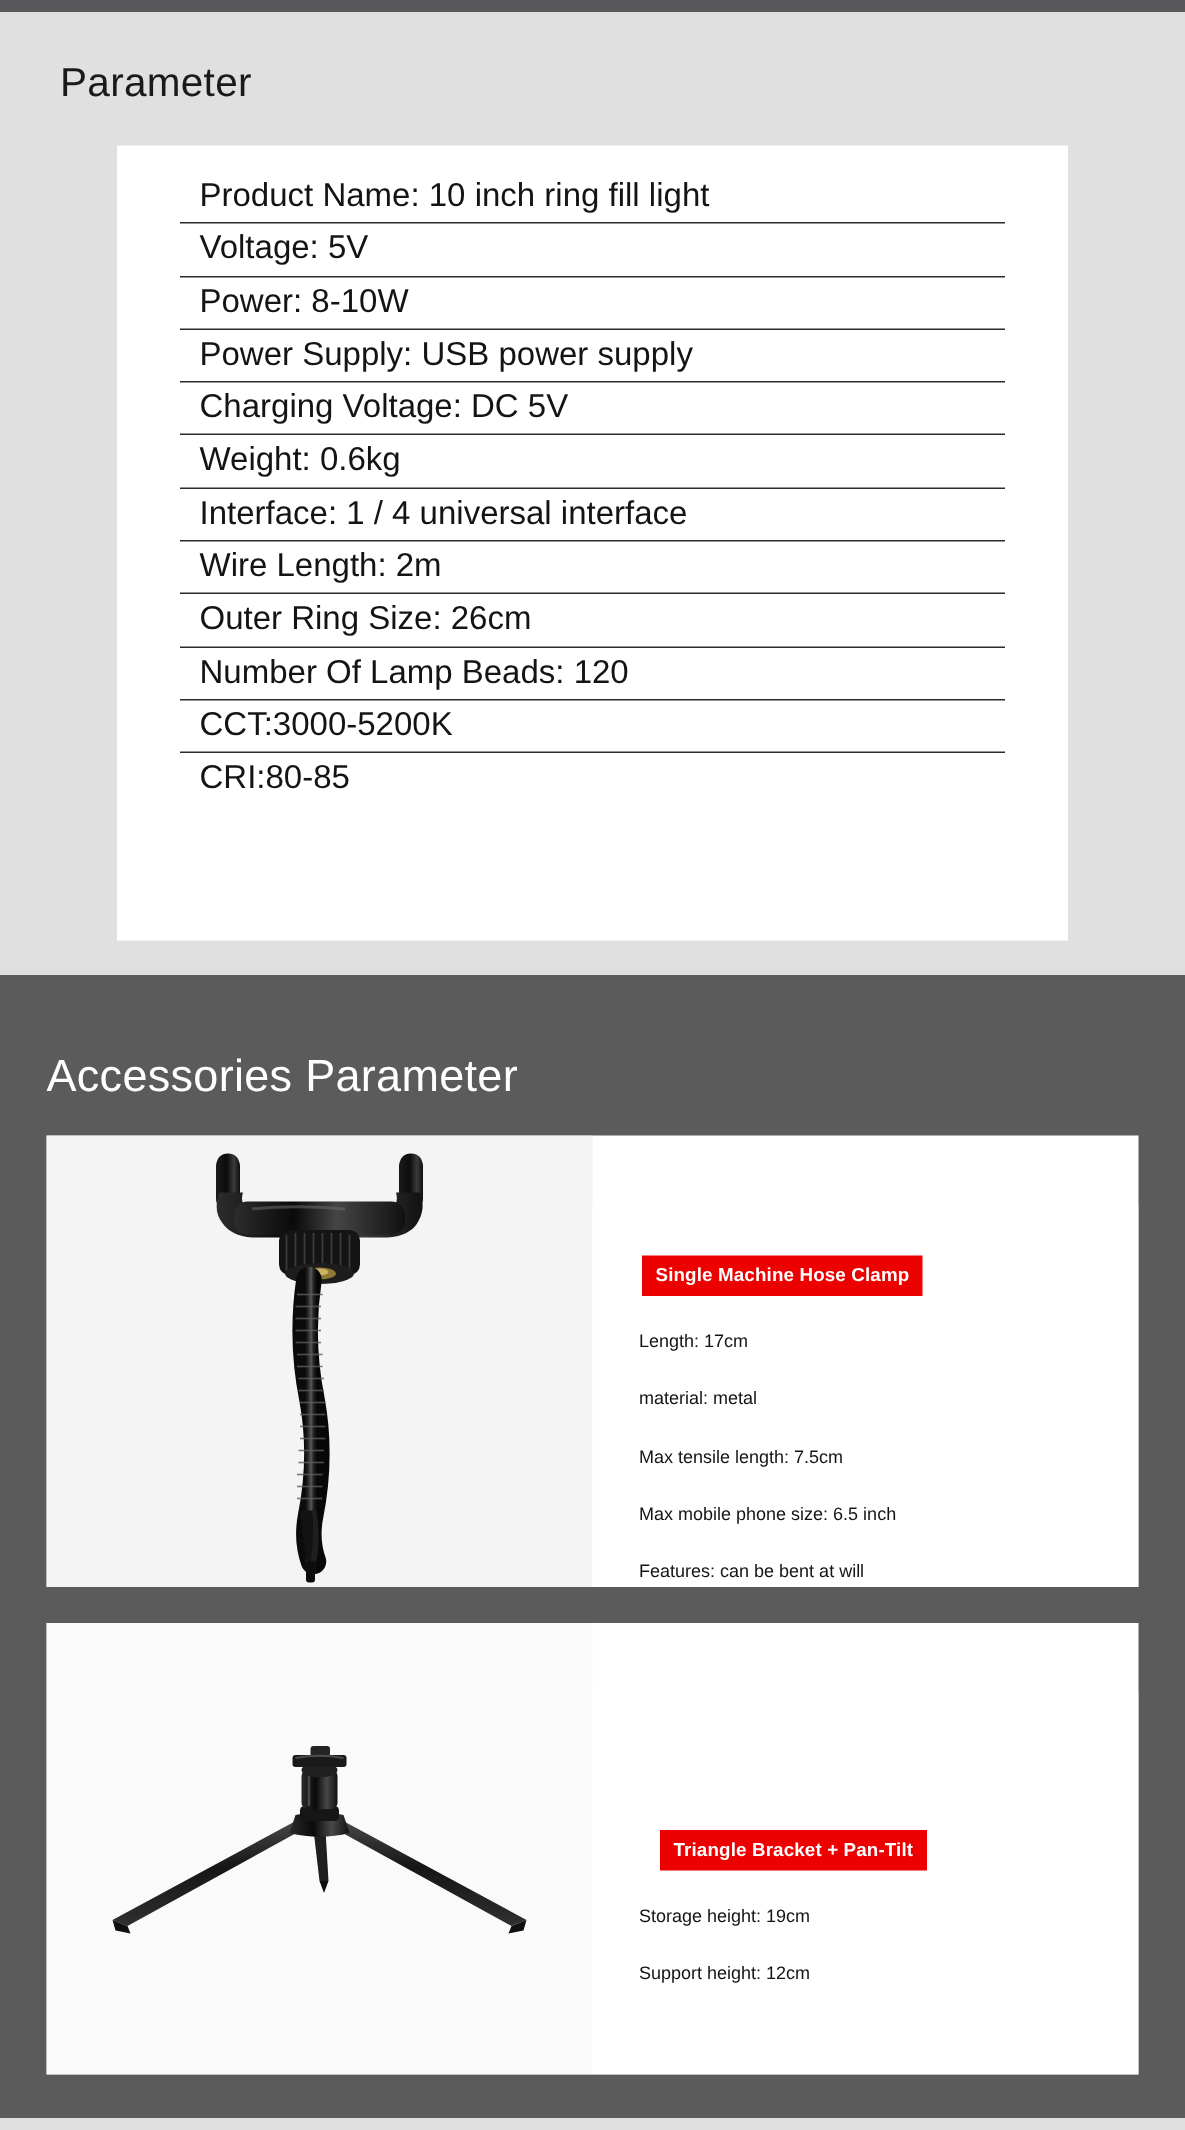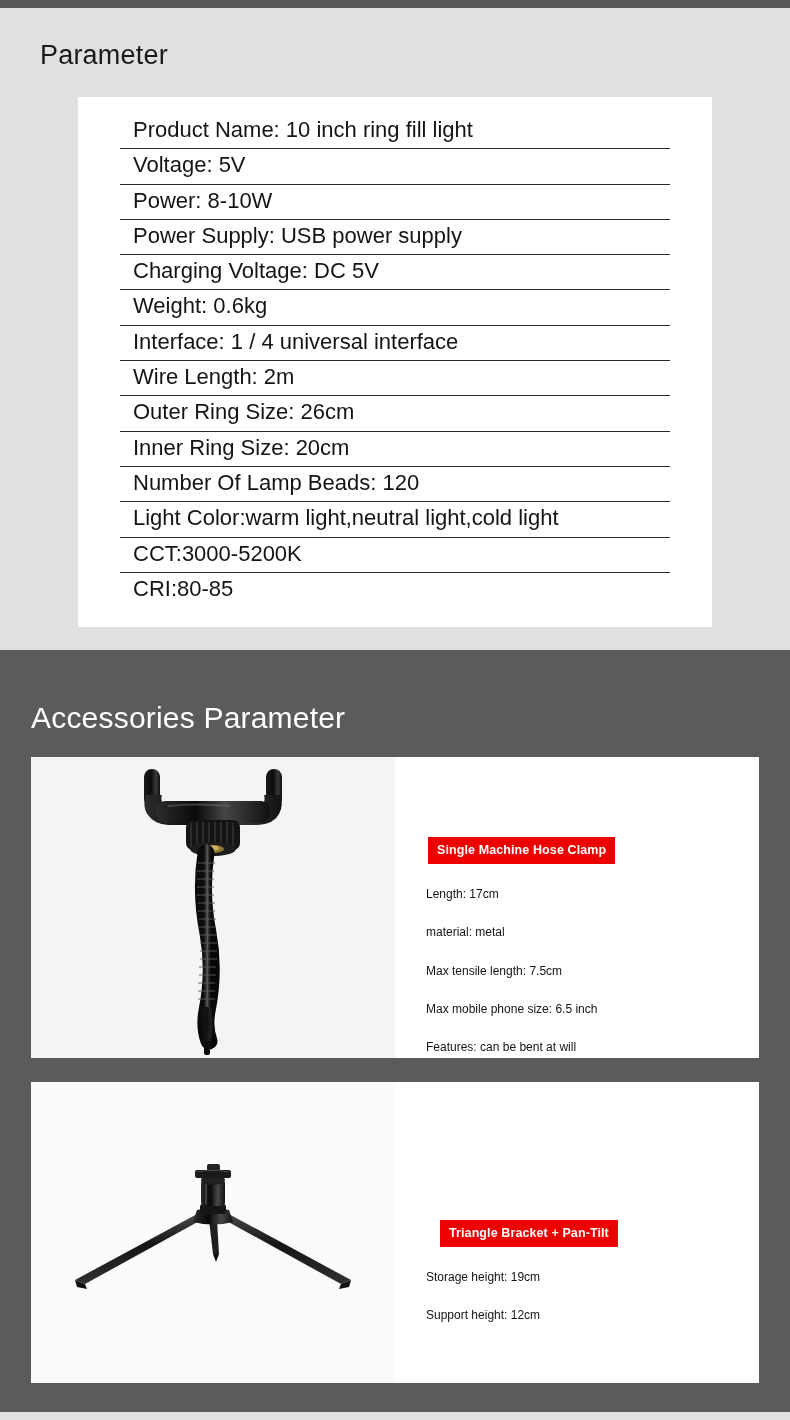--- a/index.html
+++ b/index.html
@@ -172,23 +172,21 @@
     <div class="spec-list">
       <div class="spec-row">Product Name: 10 inch ring fill light</div>
       <div class="spec-row">Voltage: 5V</div>
       <div class="spec-row">Power: 8-10W</div>
       <div class="spec-row">Power Supply: USB power supply</div>
       <div class="spec-row">Charging Voltage: DC 5V</div>
       <div class="spec-row">Weight: 0.6kg</div>
       <div class="spec-row">Interface: 1 / 4 universal interface</div>
       <div class="spec-row">Wire Length: 2m</div>
       <div class="spec-row">Outer Ring Size: 26cm</div>
-      <div class="spec-row">Inner Ring Size: 20cm</div>
       <div class="spec-row">Number Of Lamp Beads: 120</div>
-      <div class="spec-row">Light Color:warm light,neutral light,cold light</div>
       <div class="spec-row">CCT:3000-5200K</div>
       <div class="spec-row">CRI:80-85</div>
     </div>
   </div>
 </div>
 
 <div class="acc-section">
 
   <div class="acc-title">Accessories Parameter</div>
 

